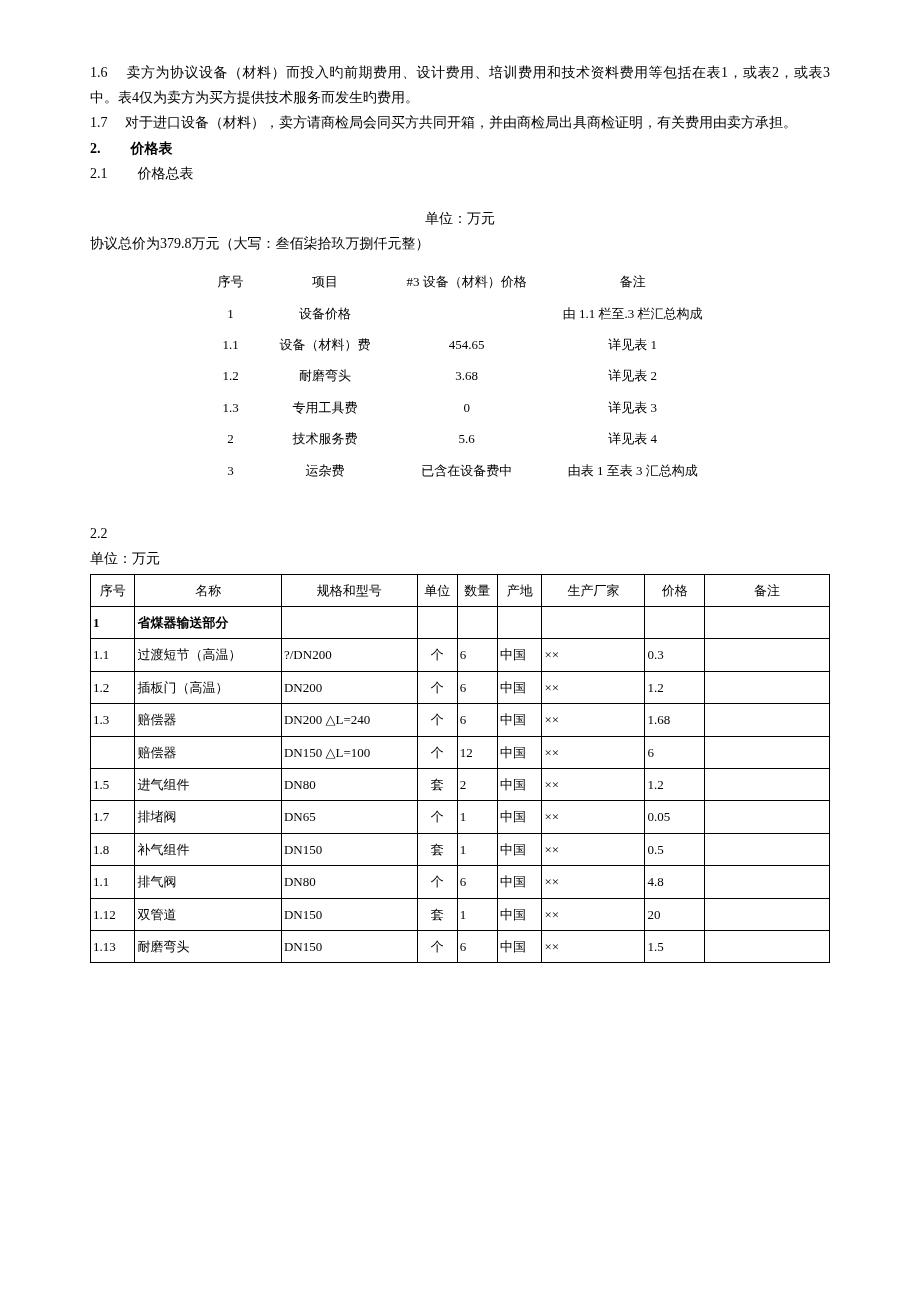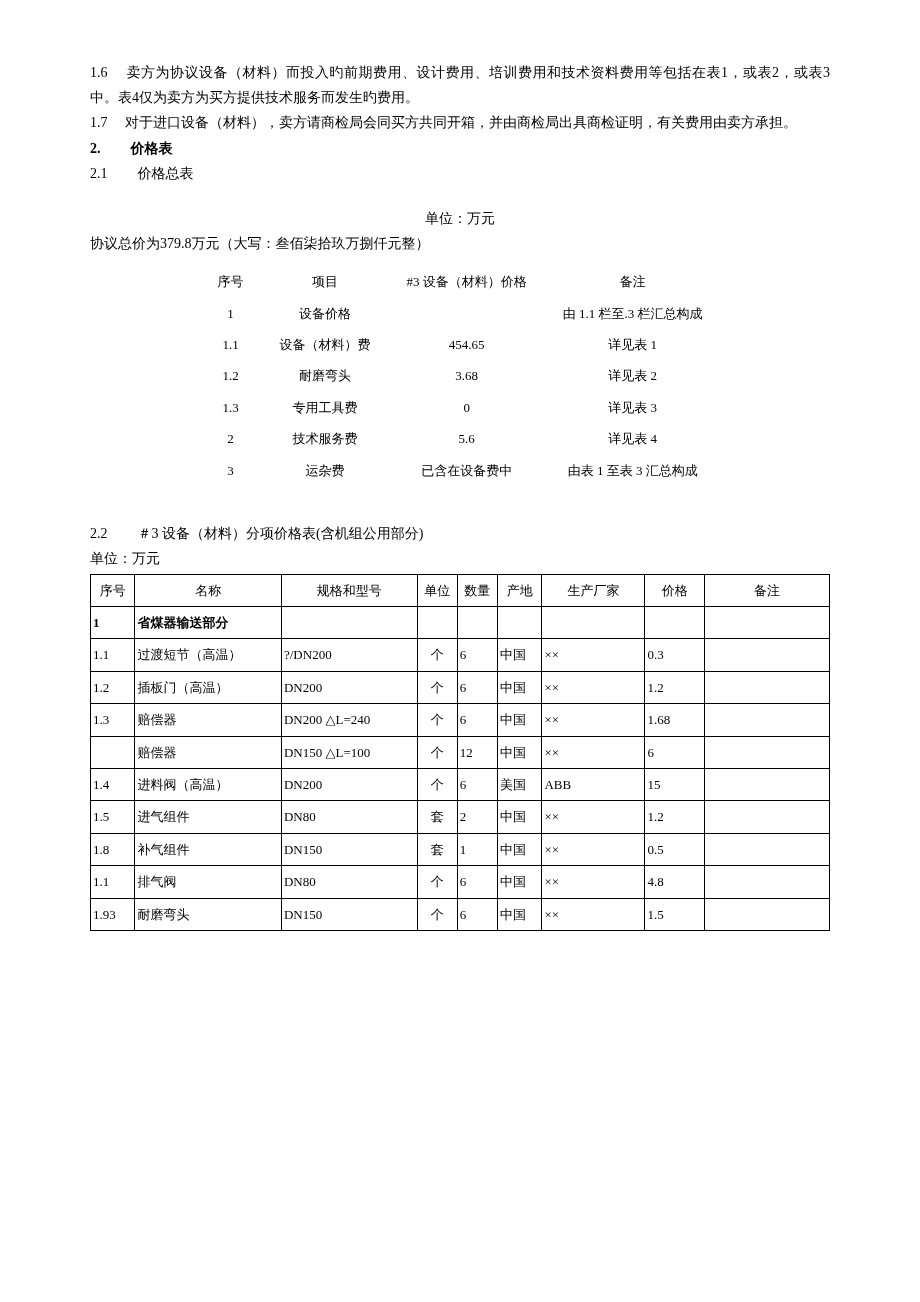--- a/index.html
+++ b/index.html
@@ -135,21 +135,20 @@
         <td>已含在设备费中</td>
         <td>由表 1 至表 3 汇总构成</td>
       </tr>
     </tbody>
 </table>
 
 <br>
 
 <p class="paragraph section-header">
   <span>2.2</span>
-  <span>＃3 设备（材料）分项价格表(含机组公用部分)</span>
 </p>
 
 <div class="table1-header-row">
   <span>单位：万元</span>
 </div>
 
 <table class="data-table">
   <thead>
     <tr>
       <th class="col-seq">序号</th>
@@ -213,42 +212,42 @@
         <td>赔偿器</td>
         <td>DN150 △L=100</td>
         <td style="text-align: center;">个</td>
         <td>12</td>
         <td>中国</td>
         <td>××</td>
         <td>6</td>
         <td></td>
       </tr>
       <tr>
-        <td>1.4</td>
-        <td>进料阀（高温）</td>
-        <td>DN200</td>
-        <td style="text-align: center;">个</td>
-        <td>6</td>
-        <td>美国</td>
-        <td>ABB</td>
-        <td>15</td>
-        <td></td>
-      </tr>
-      <tr>
         <td>1.5</td>
         <td>进气组件</td>
         <td>DN80</td>
         <td style="text-align: center;">套</td>
         <td>2</td>
         <td>中国</td>
         <td>××</td>
         <td>1.2</td>
         <td></td>
       </tr>
       <tr>
+        <td>1.7</td>
+        <td>排堵阀</td>
+        <td>DN65</td>
+        <td style="text-align: center;">个</td>
+        <td>1</td>
+        <td>中国</td>
+        <td>××</td>
+        <td>0.05</td>
+        <td></td>
+      </tr>
+      <tr>
         <td>1.8</td>
         <td>补气组件</td>
         <td>DN150</td>
         <td style="text-align: center;">套</td>
         <td>1</td>
         <td>中国</td>
         <td>××</td>
         <td>0.5</td>
         <td></td>
       </tr>
@@ -257,21 +256,32 @@
         <td>排气阀</td>
         <td>DN80</td>
         <td style="text-align: center;">个</td>
         <td>6</td>
         <td>中国</td>
         <td>××</td>
         <td>4.8</td>
         <td></td>
       </tr>
       <tr>
-        <td>1.93</td>
+        <td>1.12</td>
+        <td>双管道</td>
+        <td>DN150</td>
+        <td style="text-align: center;">套</td>
+        <td>1</td>
+        <td>中国</td>
+        <td>××</td>
+        <td>20</td>
+        <td></td>
+      </tr>
+      <tr>
+        <td>1.13</td>
         <td>耐磨弯头</td>
         <td>DN150</td>
         <td style="text-align: center;">个</td>
         <td>6</td>
         <td>中国</td>
         <td>××</td>
         <td>1.5</td>
         <td></td>
       </tr>
     </tbody>

